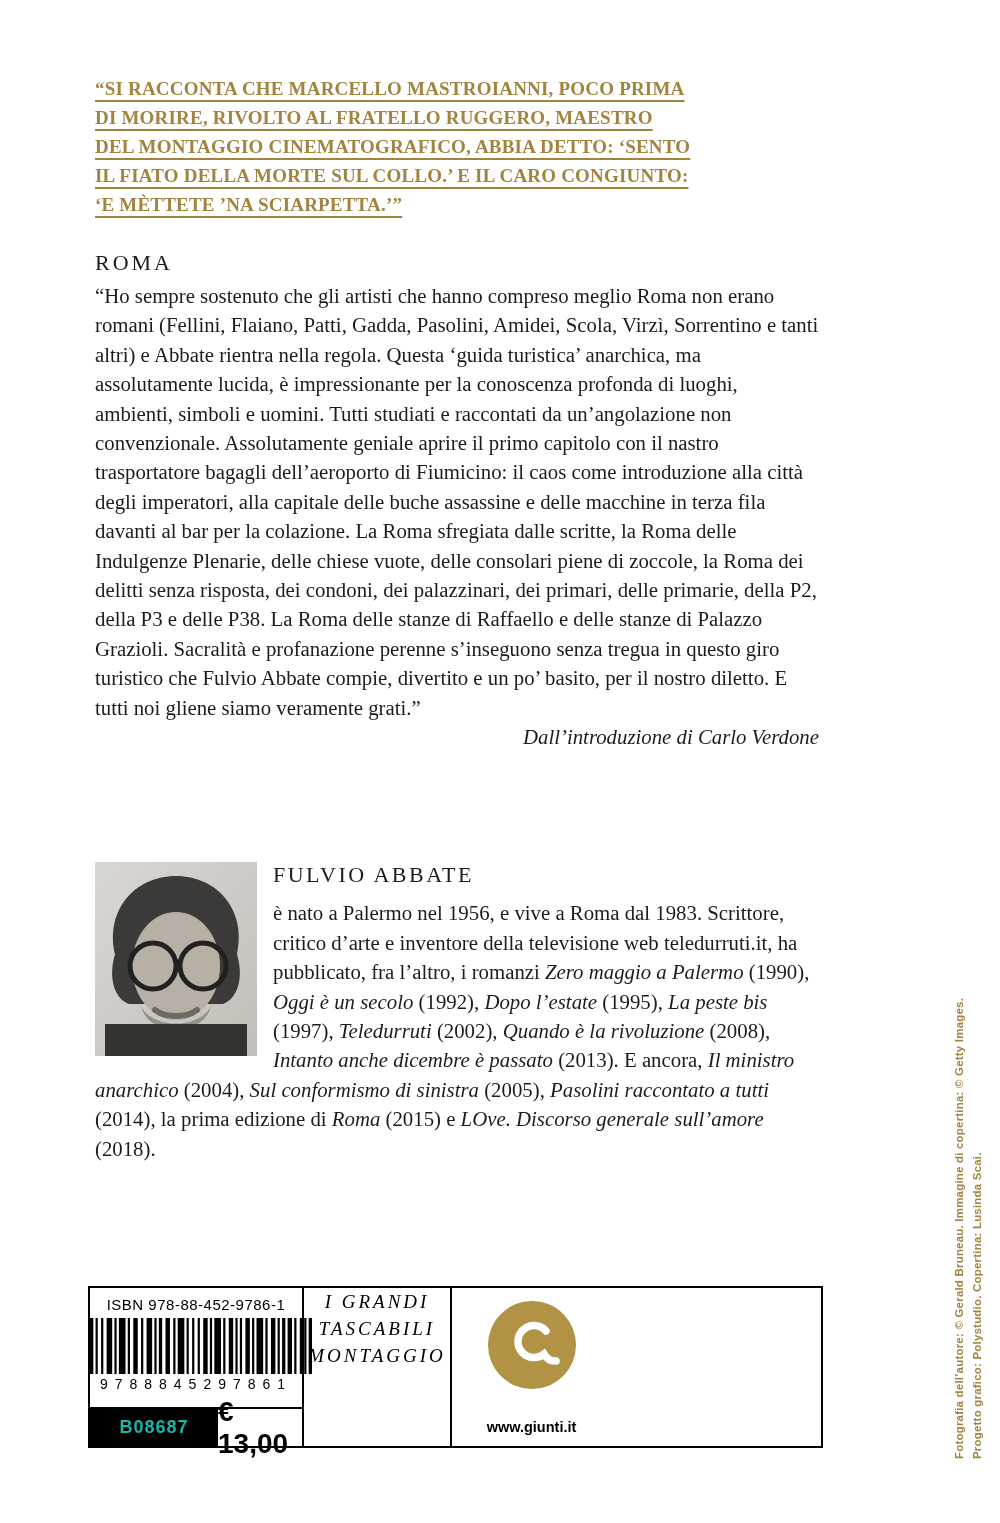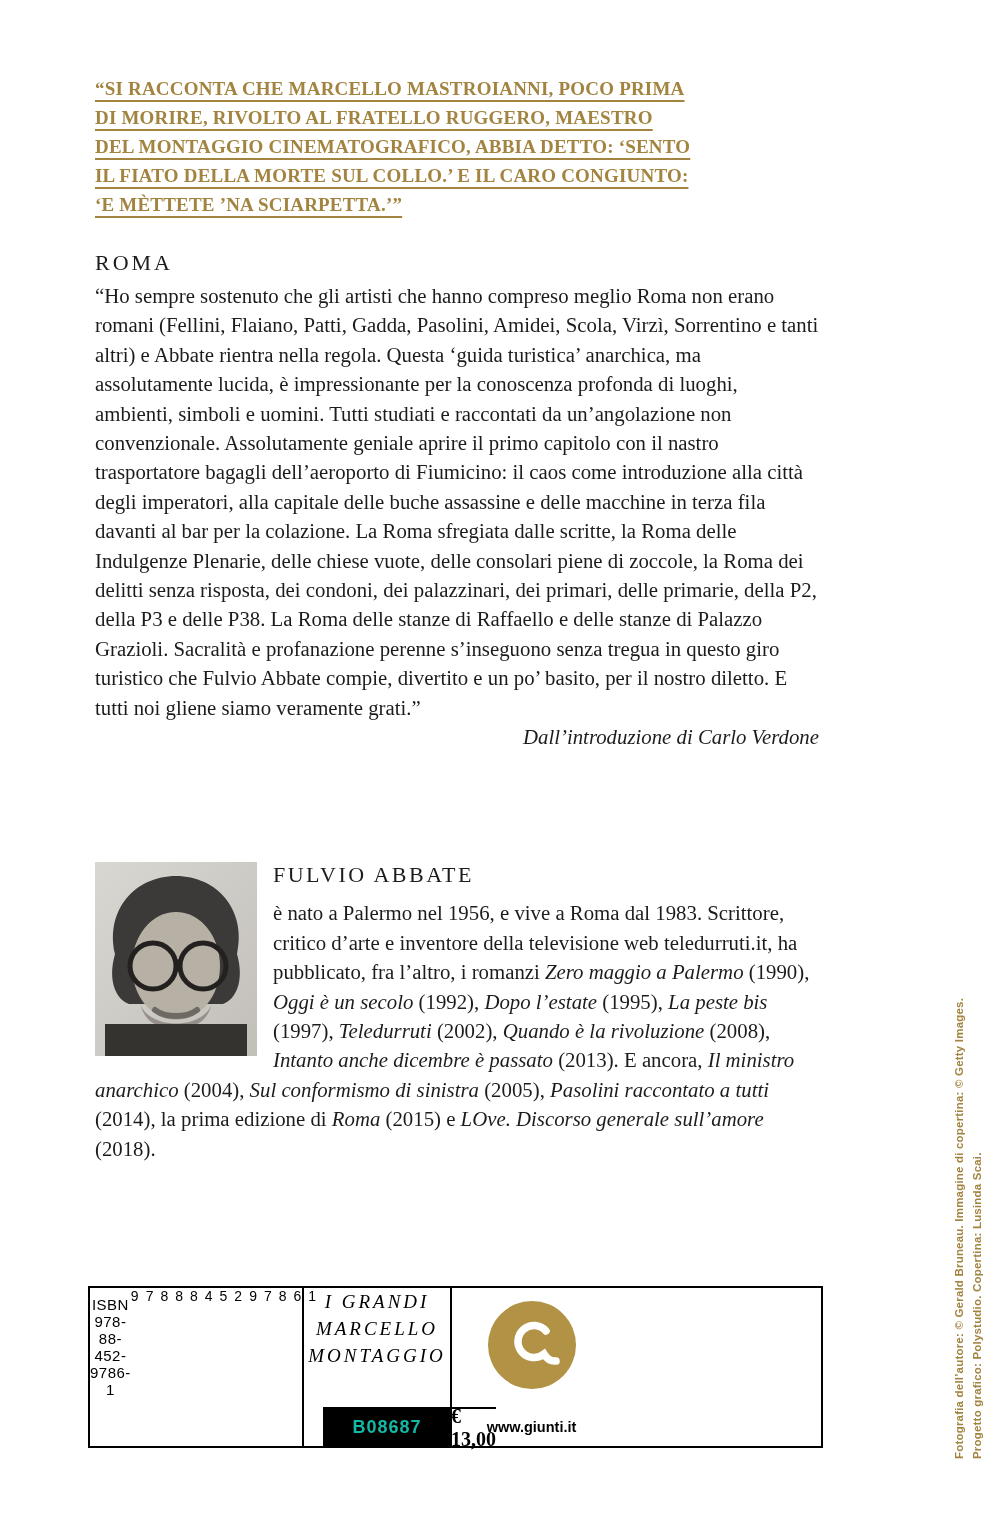--- a/index.html
+++ b/index.html
@@ -24,29 +24,29 @@
   .photo{float:left;width:162px;height:194px;margin:6px 16px 4px 0;}
   .author h3{font-size:22px;letter-spacing:2.5px;font-weight:normal;margin:4px 0 9px 0;}
   .author .bio em{font-style:italic;}
 
   
   .footer{position:absolute;left:88px;top:1286px;width:735px;height:162px;
           border:2px solid #000;display:flex;box-sizing:border-box;
           font-family:"Liberation Sans",sans-serif;color:#000;}
   .cell{border-right:2px solid #000;box-sizing:border-box;}
   .cell:last-child{border-right:none;}
-  .barcode-cell{width:214px;display:flex;flex-direction:row;}
+  .barcode-cell{width:214px;display:flex;flex-direction:column;}
   .isbn{text-align:center;font-size:15px;letter-spacing:.5px;padding-top:8px;}
   .bars{width:222px;height:56px;margin:5px auto 2px auto;display:block;}
   .digits{text-align:center;font-size:14px;letter-spacing:7px;}
   .price-row{margin-top:auto;height:37px;border-top:2px solid #000;display:flex;}
   .code-box{width:128px;background:#000;color:#14b8a6;font-weight:bold;font-size:18px;
             letter-spacing:1px;display:flex;align-items:center;justify-content:center;}
   .price{flex:1;display:flex;align-items:center;justify-content:center;
-         font-weight:bold;font-size:20px;font-family:Liberation Serif, serif;}
+         font-weight:bold;font-size:28px;}
   .series-cell{width:148px;font-family:"Liberation Serif",serif;text-align:center;
                font-size:19px;letter-spacing:3px;line-height:27px;font-style:italic;}
   .series-cell .sline{display:block;}
   .logo-cell{width:159px;display:flex;flex-direction:column;align-items:center;}
   .logo-circle{width:88px;height:88px;margin-top:13px;}
   .url{margin-top:auto;margin-bottom:11px;font-weight:bold;font-size:14.5px;}
 
   
   .credit{position:absolute;color:#a28440;font-family:"Liberation Sans",sans-serif;
           font-size:11.5px;font-weight:bold;white-space:nowrap;letter-spacing:.2px;
@@ -144,21 +144,21 @@
       </svg>
       <div class="digits">9788845297861</div>
       <div class="price-row">
         <div class="code-box">B08687</div>
         <div class="price">€ 13,00</div>
       </div>
     </div>
 
     <div class="cell series-cell">
       <span class="sline">I GRANDI</span>
-      <span class="sline">MARCELLO</span>
+      <span class="sline">TASCABILI</span>
       <span class="sline">MONTAGGIO</span>
     </div>
 
 
     <div class="cell logo-cell">
       <svg class="logo-circle" viewBox="0 0 88 88" xmlns="http://www.w3.org/2000/svg">
         <circle cx="44" cy="44" r="44" fill="#b29245"></circle>
         <path d="M58 30 A16 16 0 1 0 56 53 C59 58 63 60.5 68 60" fill="none" stroke="#ffffff" stroke-width="7.5" stroke-linecap="round"></path>
       </svg>
       <div class="url">www.giunti.it</div>

